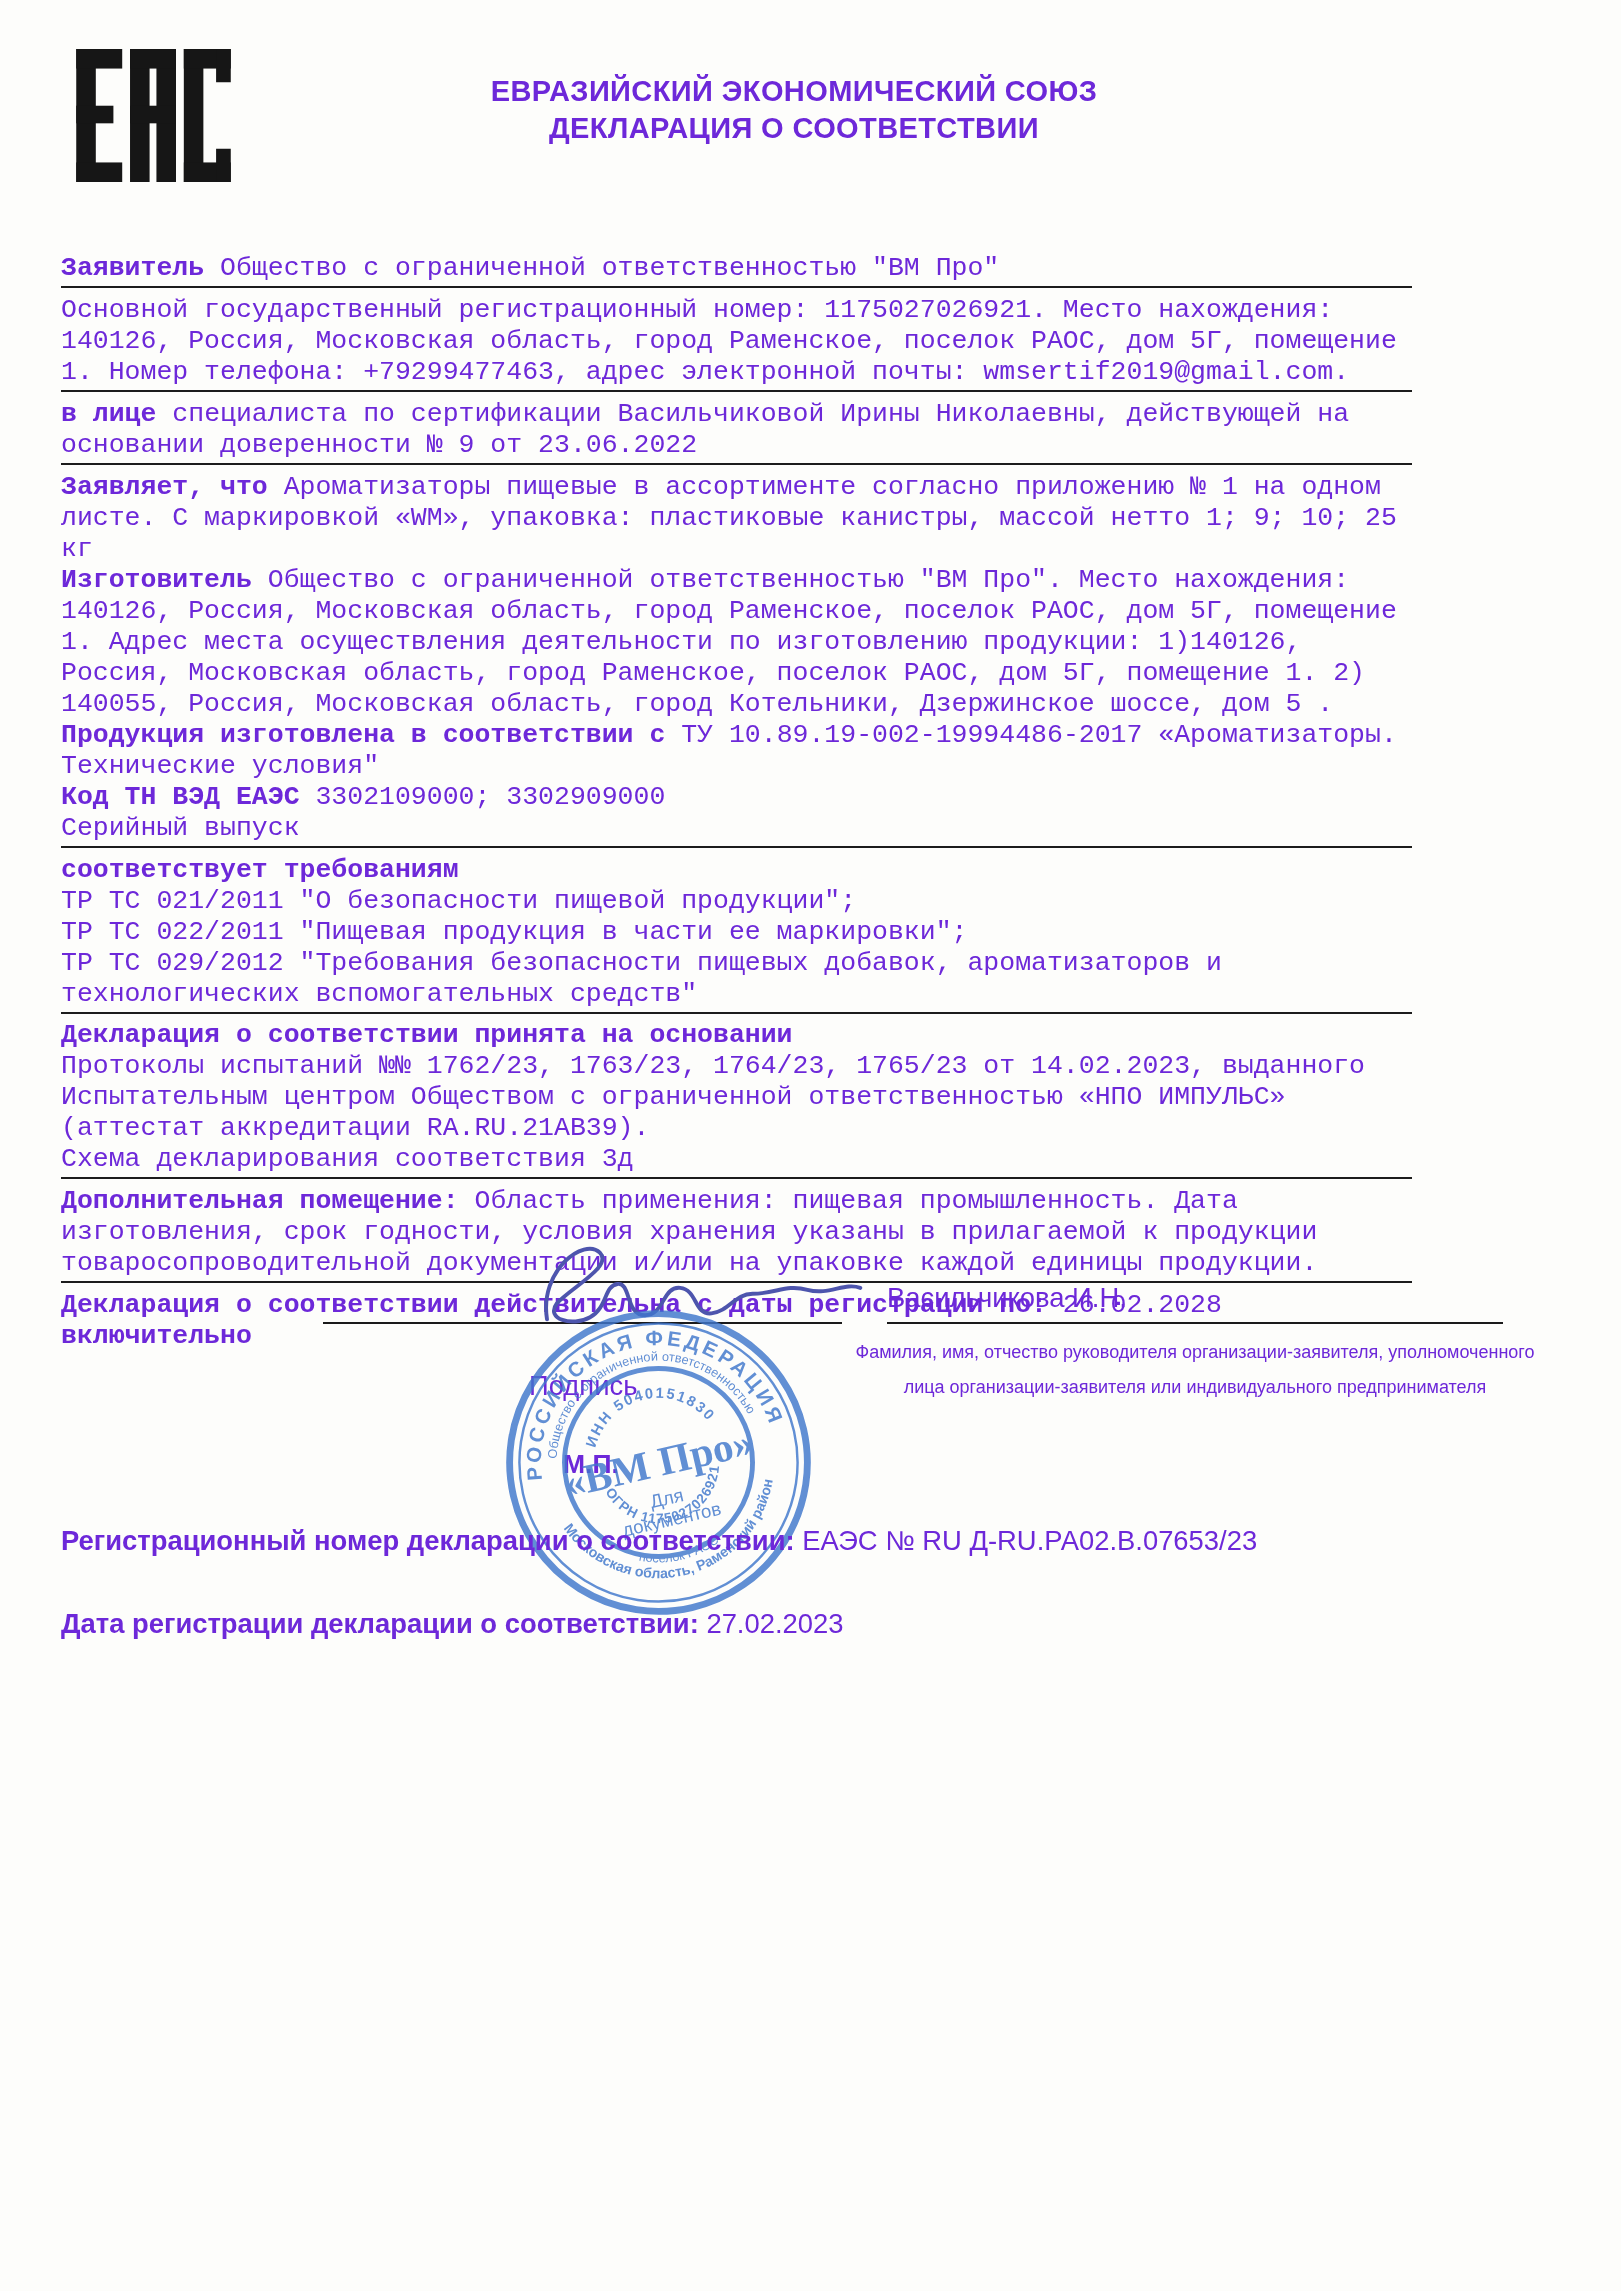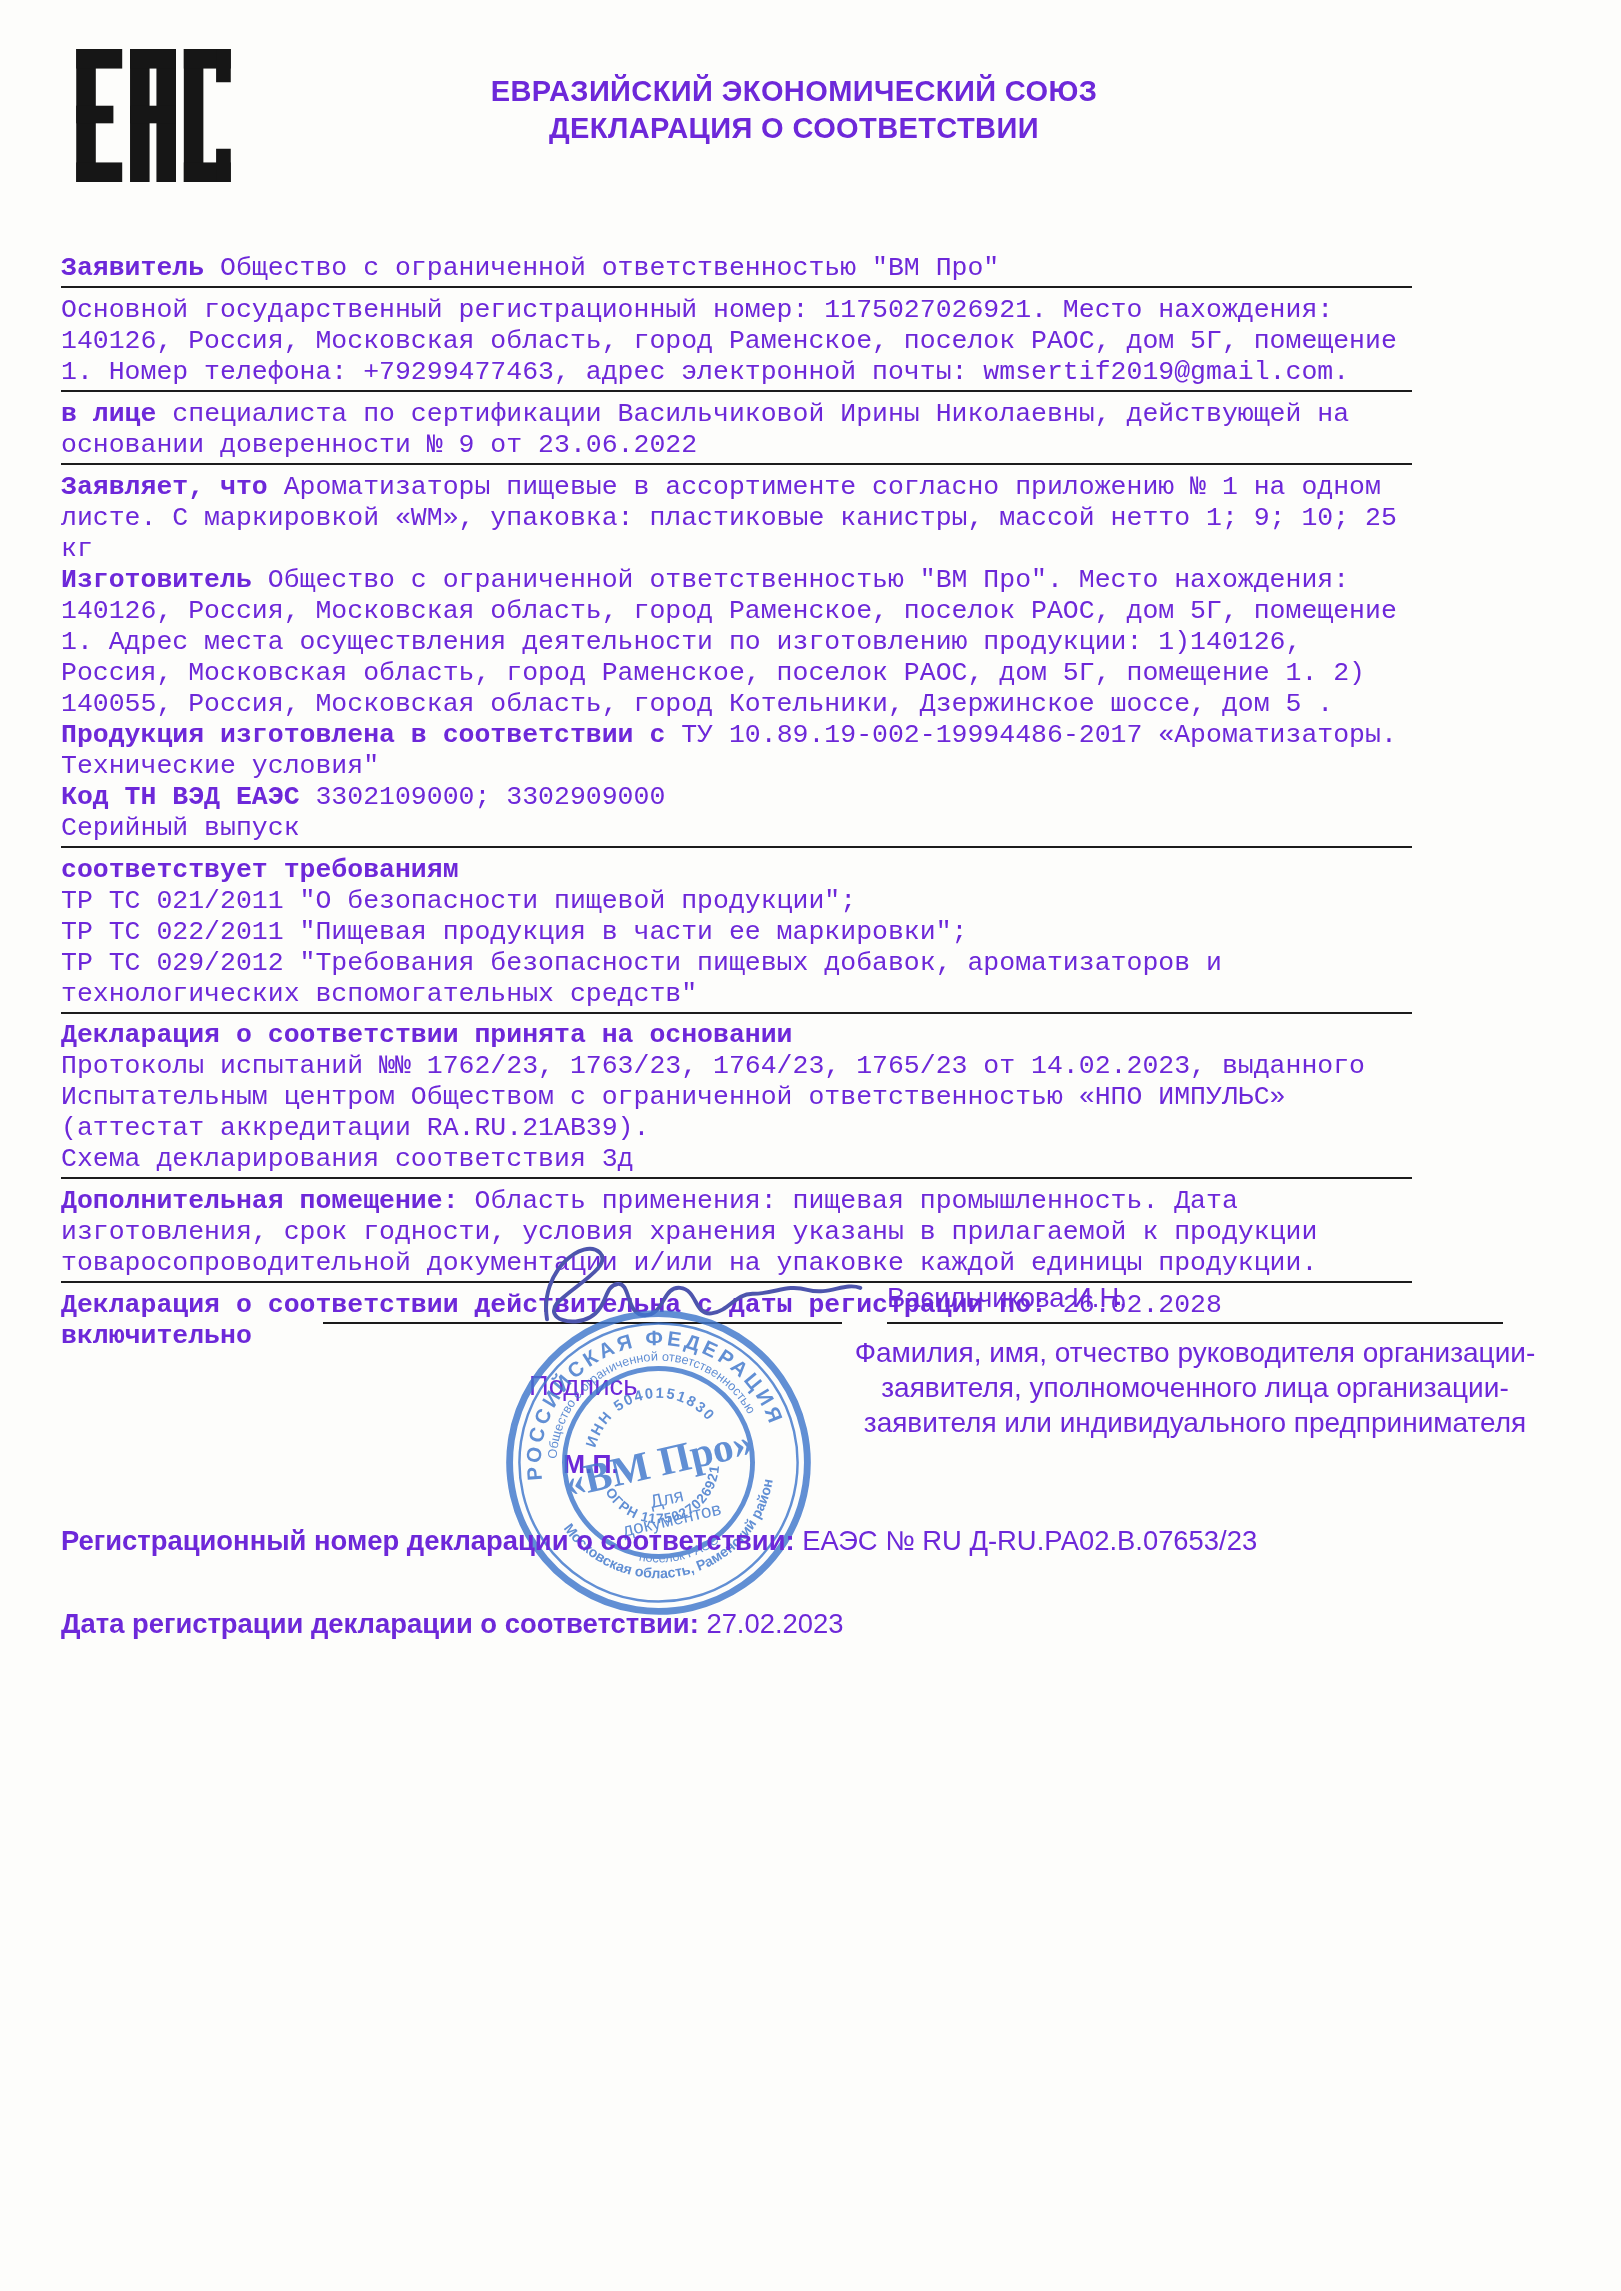--- a/index.html
+++ b/index.html
@@ -17,21 +17,21 @@
   
   .doc-body{position:absolute;left:61px;top:253px;width:1351px;font-size:26.5px;line-height:31px;}
   .row{margin:0;font-family:Liberation Mono, monospace;}
   .row b{font-weight:bold;}
   .u{border-bottom:2.9px solid #1c1c1c;padding-bottom:2px;margin-bottom:6.9px;}
   
   .sigline{position:absolute;height:0;border-top:2.9px solid #1a1a1a;}
   .line-left{left:323px;top:1322px;width:519px;}
   .line-right{left:887px;top:1322px;width:616px;}
   .sig-name{position:absolute;left:887px;top:1282px;width:616px;text-align:left;font-size:27.4px;}
-  .sig-caption{position:absolute;left:843px;top:1335px;width:704px;text-align:center;font-size:28px;line-height:35px;}
+  .sig-caption{position:absolute;left:843px;top:1335px;width:704px;text-align:center;font-size:18px;line-height:35px;}
   .sig-label{position:absolute;left:529px;top:1370px;font-size:27.4px;}
   .mp-label{position:absolute;left:563px;top:1449px;font-size:26.5px;font-weight:bold;font-family:Liberation Sans, sans-serif;}
   .signature-svg{position:absolute;left:453px;top:1233px;width:421px;height:98px;}
   .stamp{position:absolute;left:492px;top:1296px;width:333px;height:333px;opacity:.82;transform:rotate(-13deg);transform-origin:50% 50%;}
   
   .footer-row{position:absolute;left:61px;width:1351px;font-size:27.4px;}
   .footer-row b{font-weight:bold;}
   .f-reg{top:1525px;}
   .f-date{top:1594px;margin-top:14px;}
 </style>

